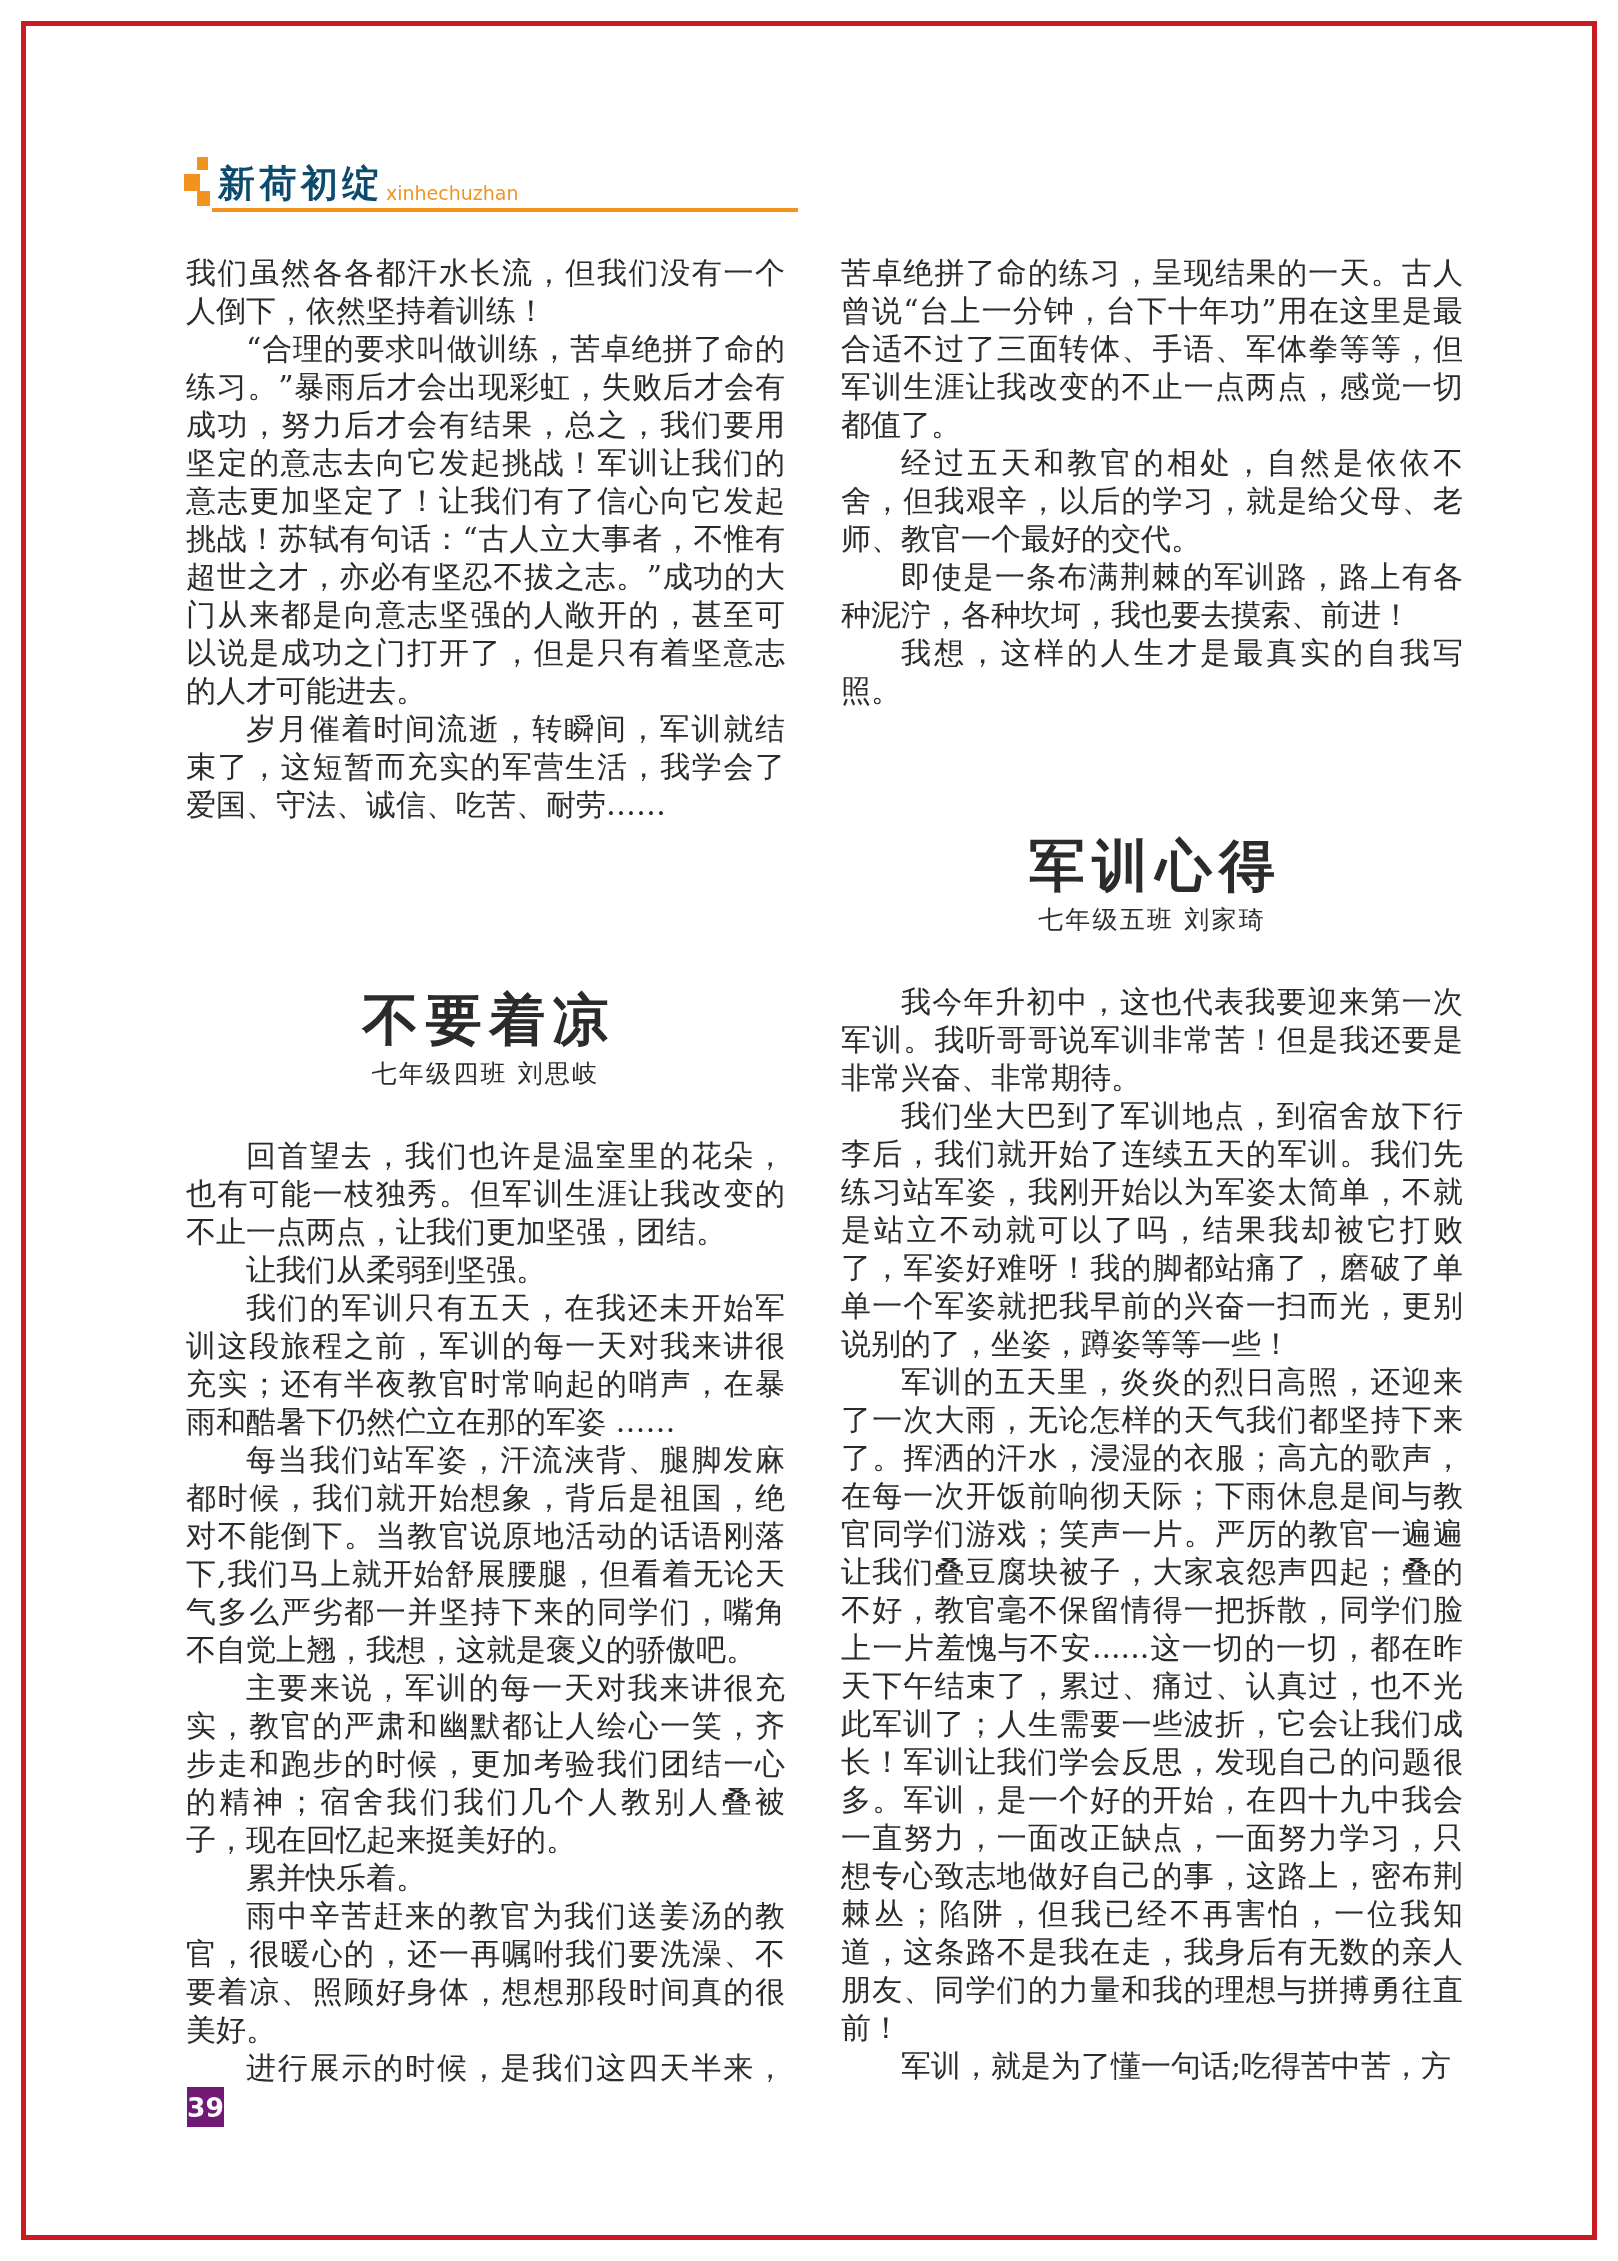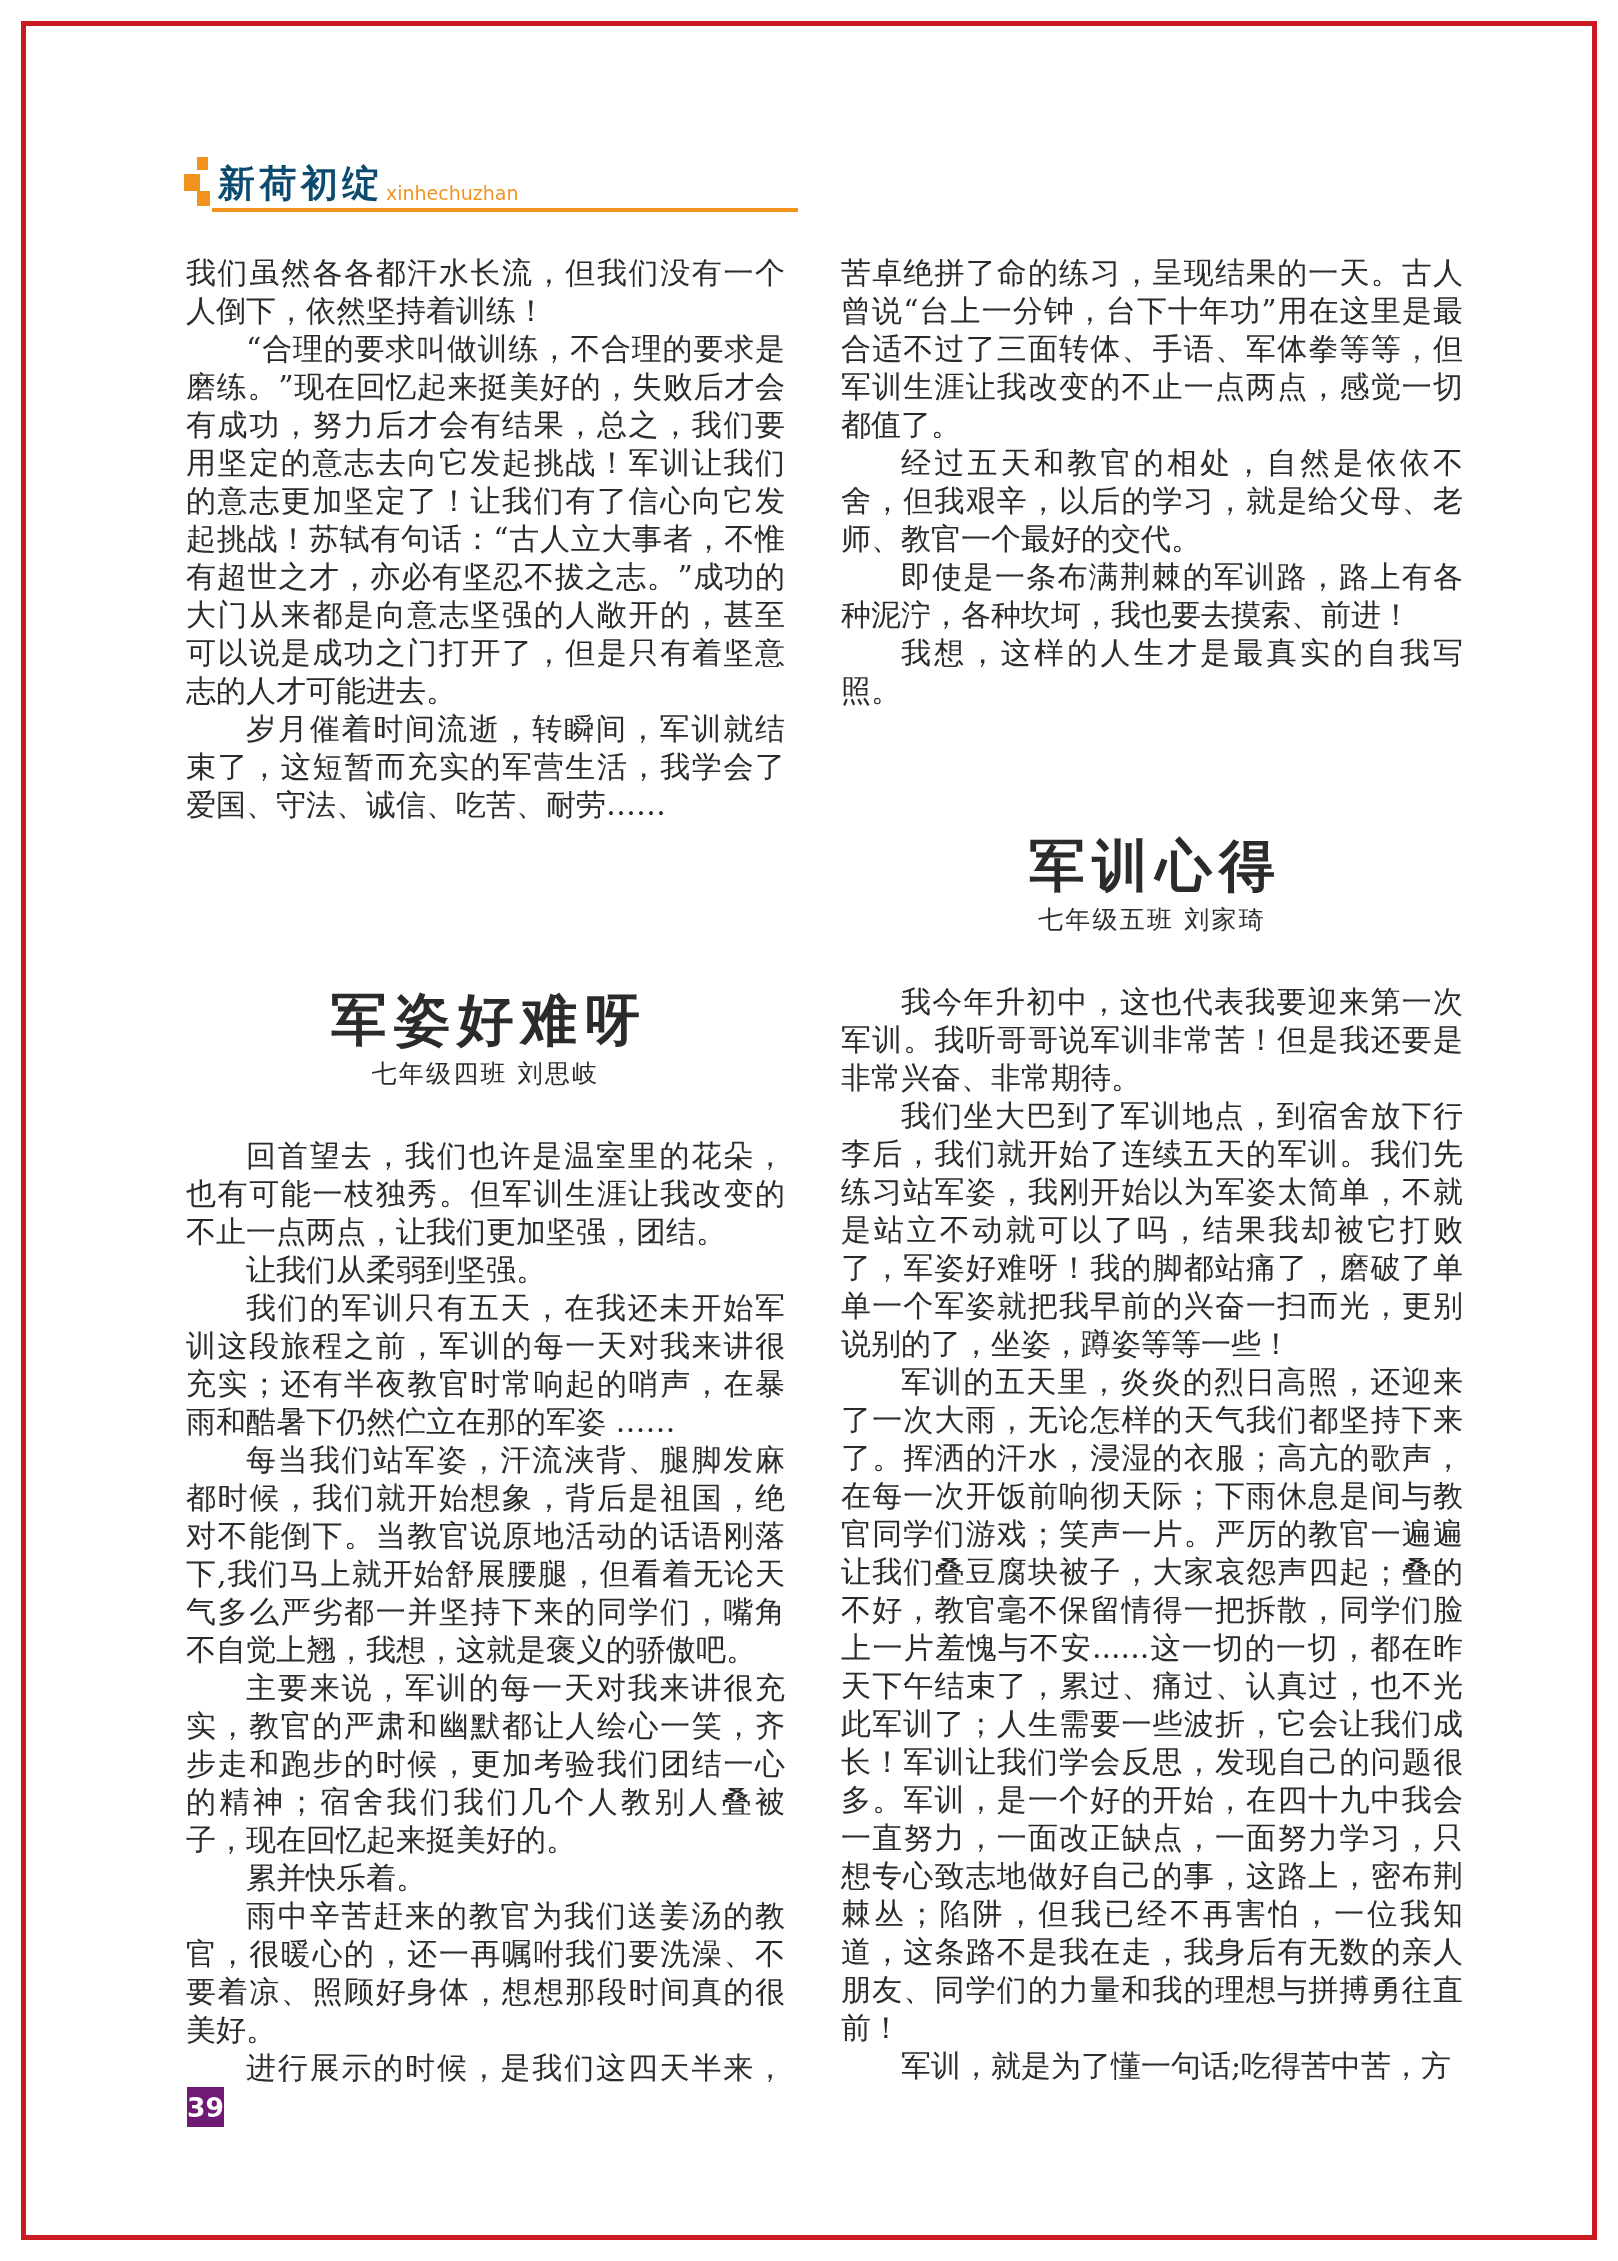--- a/index.html
+++ b/index.html
@@ -78,26 +78,26 @@
     <div class="logo-sq s1"></div>
     <div class="logo-sq s2"></div>
     <div class="logo-sq s3"></div>
   </div>
   <div class="brand-title">新荷初绽</div>
   <div class="brand-subtitle">xinhechuzhan</div>
   <div class="brand-underline"></div>
 
   <div class="column col-left">
     <p class="cont">我们虽然各各都汗水长流，但我们没有一个人倒下，依然坚持着训练！</p>
-    <p>“合理的要求叫做训练，不合理的要求是磨练。”现在回忆起来挺美好的，失败后才会有成功，努力后才会有结果，总之，我们要用坚定的意志去向它发起挑战！军训让我们的意志更加坚定了！让我们有了信心向它发起挑战！苏轼有句话：“古人立大事者，不惟有超世之才，亦必有坚忍不拔之志。”成功的大门从来都是向意志坚强的人敞开的，甚至可以说是成功之门打开了，但是只有着坚意志的人才可能进去。</p>
+    <p>“合理的要求叫做训练，苦卓绝拼了命的练习。”暴雨后才会出现彩虹，失败后才会有成功，努力后才会有结果，总之，我们要用坚定的意志去向它发起挑战！军训让我们的意志更加坚定了！让我们有了信心向它发起挑战！苏轼有句话：“古人立大事者，不惟有超世之才，亦必有坚忍不拔之志。”成功的大门从来都是向意志坚强的人敞开的，甚至可以说是成功之门打开了，但是只有着坚意志的人才可能进去。</p>
     <p>岁月催着时间流逝，转瞬间，军训就结束了，这短暂而充实的军营生活，我学会了爱国、守法、诚信、吃苦、耐劳……</p>
   </div>
 
   <div class="essay essay-left">
-    <div class="essay-title">军姿好难呀</div>
+    <div class="essay-title">不要着凉</div>
     <div class="essay-author">七年级四班 刘思岐</div>
     <div class="essay-body">
       <p>回首望去，我们也许是温室里的花朵，也有可能一枝独秀。但军训生涯让我改变的不止一点两点，让我们更加坚强，团结。</p>
       <p>让我们从柔弱到坚强。</p>
       <p>我们的军训只有五天，在我还未开始军训这段旅程之前，军训的每一天对我来讲很充实；还有半夜教官时常响起的哨声，在暴雨和酷暑下仍然伫立在那的军姿 ……</p>
       <p>每当我们站军姿，汗流浃背、腿脚发麻都时候，我们就开始想象，背后是祖国，绝对不能倒下。当教官说原地活动的话语刚落下,我们马上就开始舒展腰腿，但看着无论天气多么严劣都一并坚持下来的同学们，嘴角不自觉上翘，我想，这就是褒义的骄傲吧。</p>
       <p>主要来说，军训的每一天对我来讲很充实，教官的严肃和幽默都让人绘心一笑，齐步走和跑步的时候，更加考验我们团结一心的精神；宿舍我们我们几个人教别人叠被子，现在回忆起来挺美好的。</p>
       <p>累并快乐着。</p>
       <p>雨中辛苦赶来的教官为我们送姜汤的教官，很暖心的，还一再嘱咐我们要洗澡、不要着凉、照顾好身体，想想那段时间真的很美好。</p>
       <p>进行展示的时候，是我们这四天半来，艰</p>

